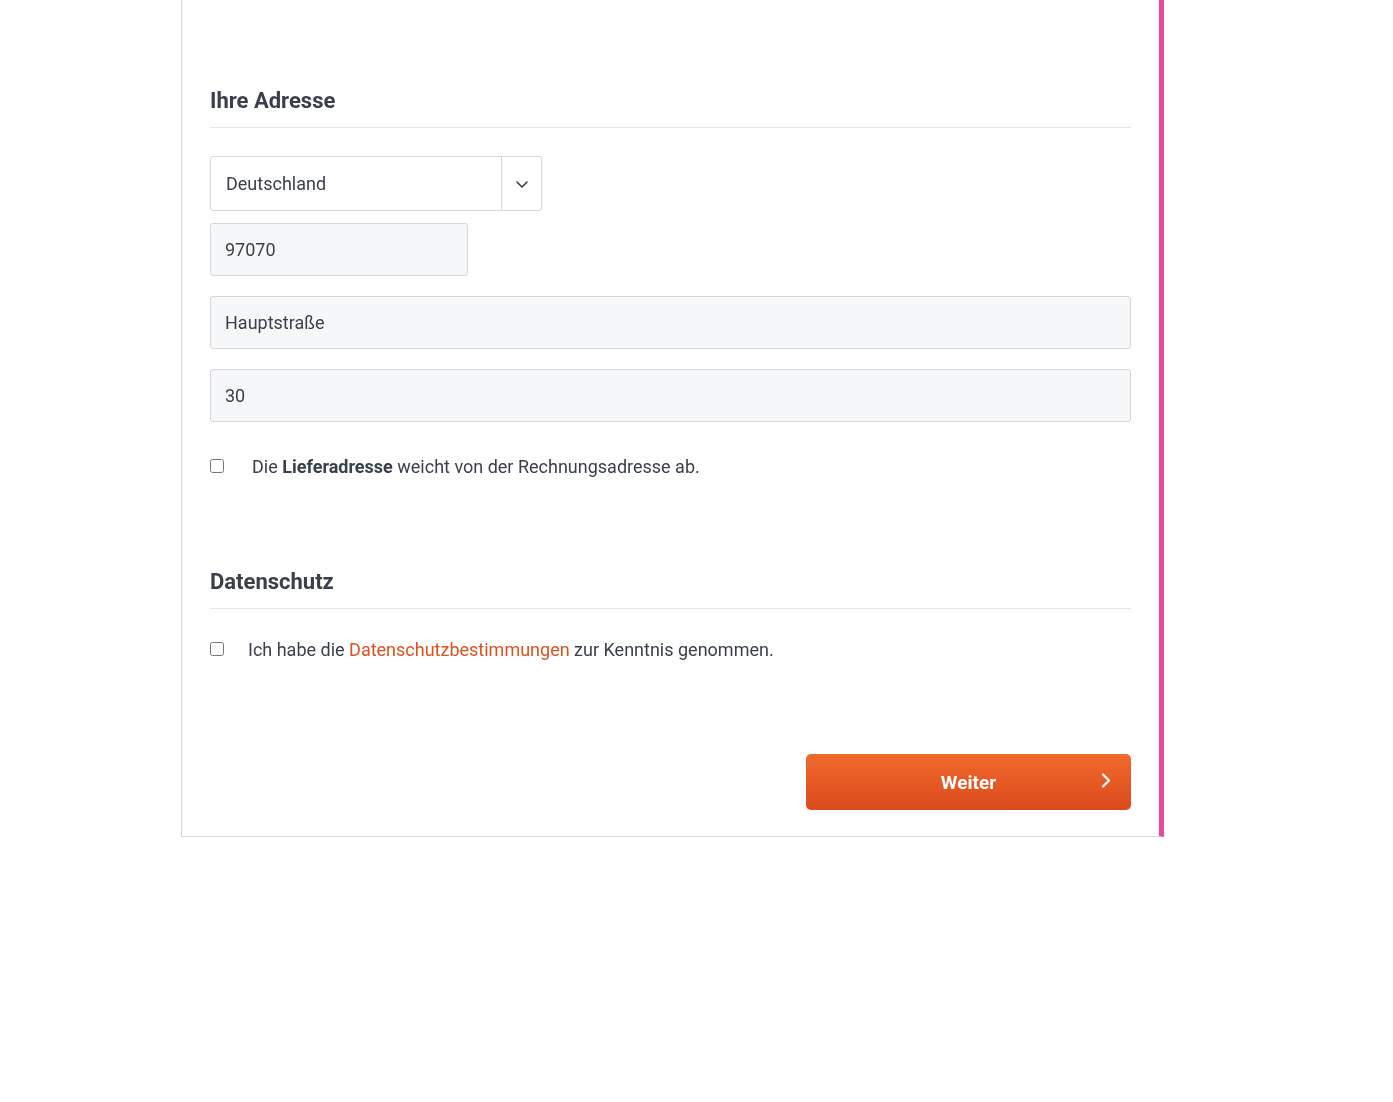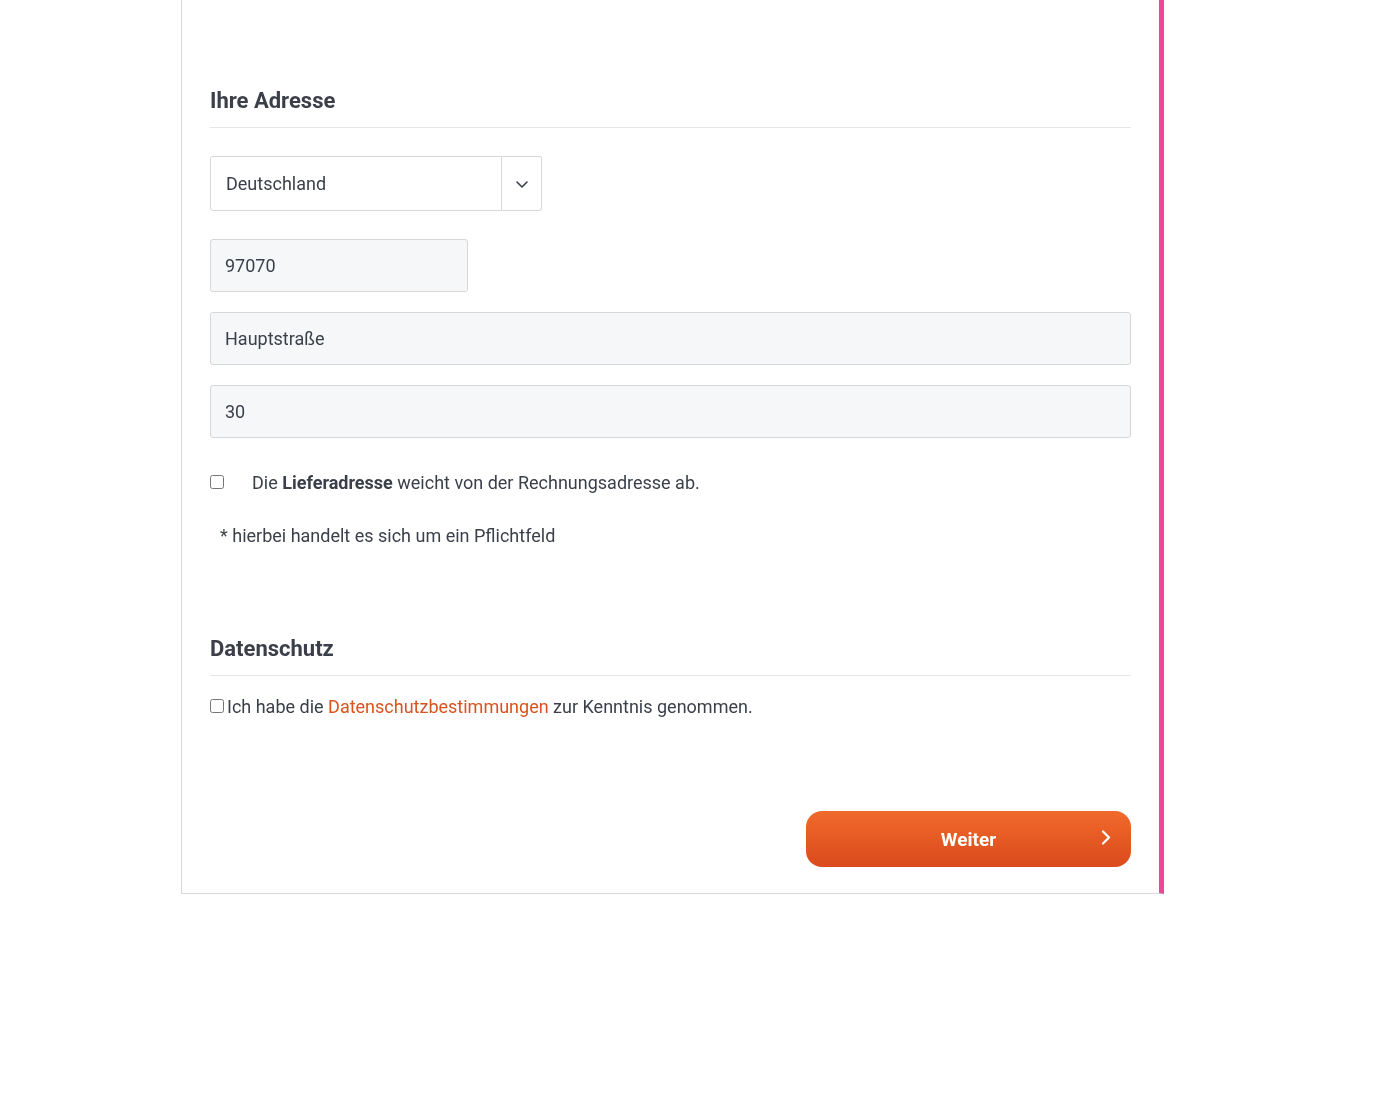--- a/index.html
+++ b/index.html
@@ -36,21 +36,21 @@
       padding-top: 90px;
     }
     .divider {
       height: 1px;
       background: #e5e5e5;
       width: 100%;
     }
     .row {
       display: flex;
       gap: 7px;
-      margin-top: 28px;
+      margin-top: 12px;
     }
     .country-wrap {
       display: flex;
       margin-top: 28px;
     }
     .select-box {
       display: flex;
       align-items: center;
       height: 55px;
       border: 1px solid #d7d7d7;
@@ -115,22 +115,22 @@
     }
     .required-note {
       font-size: 18px;
       color: #3a3f4a;
       margin-top: 30px;
       padding-left: 10px;
     }
     .check-privacy {
       display: flex;
       align-items: flex-start;
-      gap: 3px;
-      margin-top: 18px;
+      gap: 24px;
+      margin-top: 28px;
       font-size: 18px;
       color: #3a3f4a;
       line-height: 1.4;
     }
     .check-privacy input[type="checkbox"] {
       margin-top: 5px;
       width: 14px;
       height: 14px;
       cursor: pointer;
     }
@@ -145,21 +145,21 @@
     }
     .btn-continue {
       position: relative;
       display: flex;
       align-items: center;
       justify-content: center;
       width: 325px;
       height: 56px;
       background: linear-gradient(to bottom, #f06a2c, #db4a1d);
       border: none;
-      border-radius: 16px;
+      border-radius: 5px;
       color: #fff;
       font-size: 19px;
       font-weight: 700;
       cursor: pointer;
       font-family: inherit;
     }
     .btn-continue .arrow {
       position: absolute;
       right: 20px;
       top: 50%;
@@ -191,21 +191,20 @@
 
   <input class="text-input input-full" type="text" value="30" style="">
 
   <label class="check-row">
     <input type="checkbox" style="">
     <span>
       <span>Die </span><span class="bold">Lieferadresse</span><span> weicht von der Rechnungsadresse ab.</span>
     </span>
   </label>
 
-  <div class="required-note">* hierbei handelt es sich um ein Pflichtfeld</div>
 
   <div class="section-title privacy">Datenschutz</div>
   <div class="divider"></div>
 
   <label class="check-privacy">
     <input type="checkbox" style="">
     <span>
       <span>Ich habe die </span><span class="link-orange">Datenschutzbestimmungen</span><span> zur Kenntnis genommen.</span>
     </span>
   </label>

